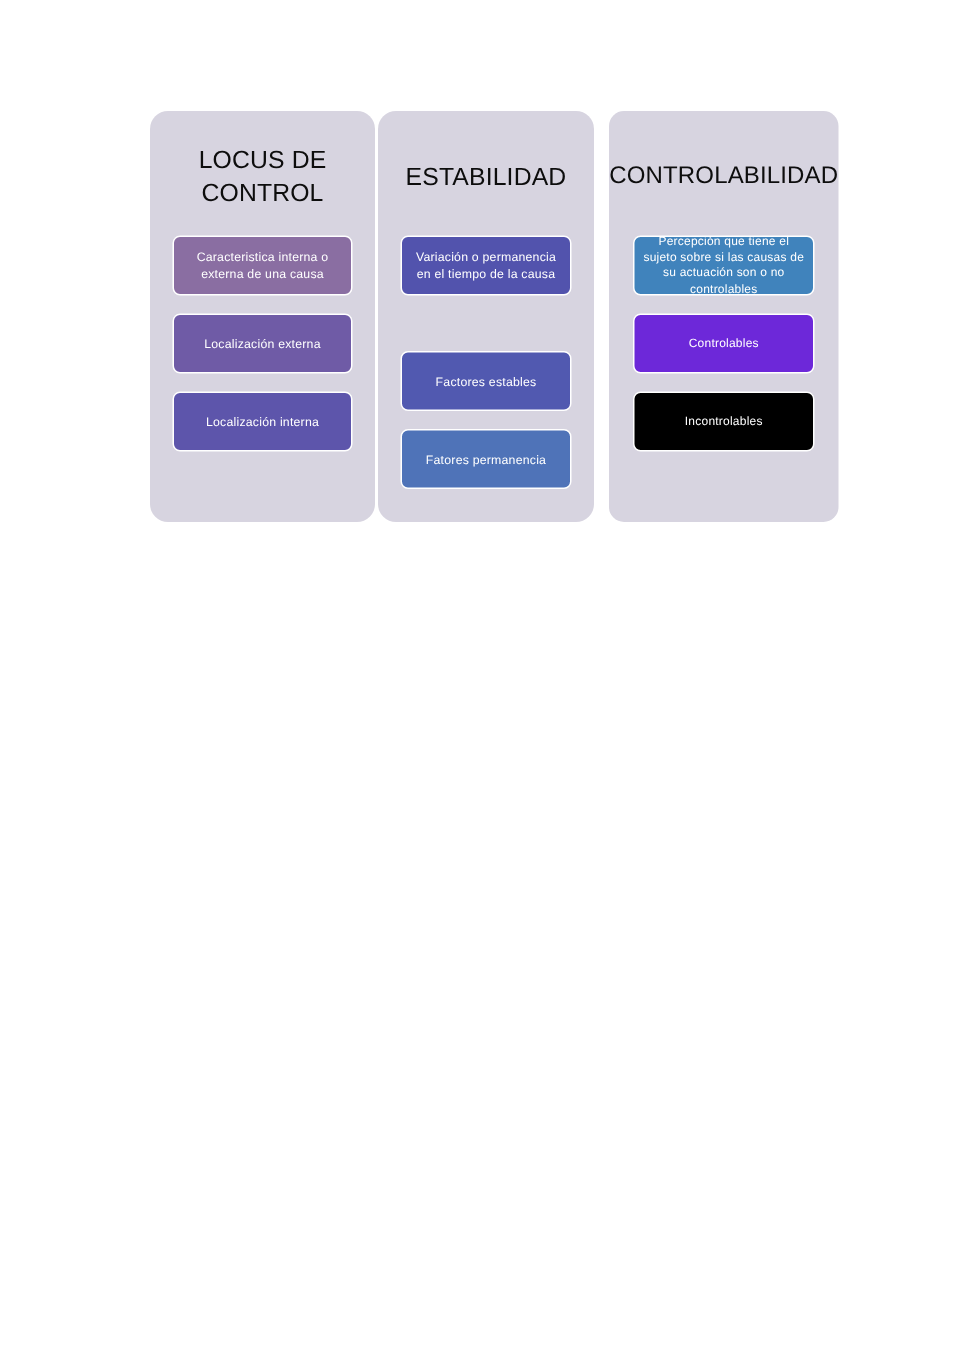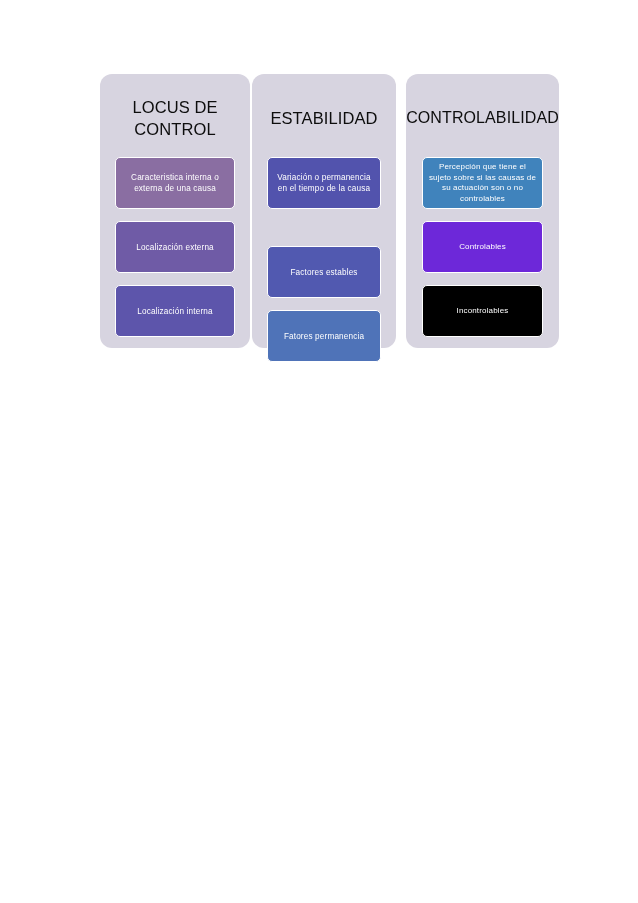--- a/index.html
+++ b/index.html
@@ -57,21 +57,21 @@
     position: absolute;
     left: 15px;
     right: 15px;
     top: 83px;
   }
 
   .col-3 .boxes { left: 16px; right: 16px; }
 
   .box {
     position: relative;
-    height: 52px;
+    height: 40px;
     margin-bottom: 12px;
     border-radius: 5px;
     border: 1.5px solid #ffffff;
     box-sizing: border-box;
     display: flex;
     align-items: center;
     justify-content: flex-start;
     padding: 0 5px;
   }
 
@@ -118,21 +118,21 @@
       </div>
       <div class="box" style="background: rgb(81, 89, 176); border-color: rgb(255, 255, 255); margin-top: 37px;">
         <span class="box-label">Factores estables</span>
       </div>
       <div class="box" style="background: rgb(79, 115, 184); border-color: rgb(255, 255, 255);">
         <span class="box-label">Fatores permanencia</span>
       </div>
     </div>
   </div>
 
-  <div class="column col-3" style="background: rgb(215, 212, 224);">
+  <div class="column col-3" style="background: rgb(215, 212, 224); border-radius: 10px;">
     <div class="col-title">CONTROLABILIDAD</div>
     <div class="boxes">
       <div class="box" style="background: rgb(64, 131, 188); border-color: rgb(255, 255, 255);">
         <span class="box-label">Percepción que tiene el sujeto sobre si las causas de su actuación son o no controlables</span>
       </div>
       <div class="box" style="background: #6d28d9; border-color: rgb(255, 255, 255);">
         <span class="box-label">Controlables</span>
       </div>
       <div class="box" style="background: #000000; border-color: rgb(255, 255, 255); text-decoration: underline;">
         <span class="box-label">Incontrolables</span>

